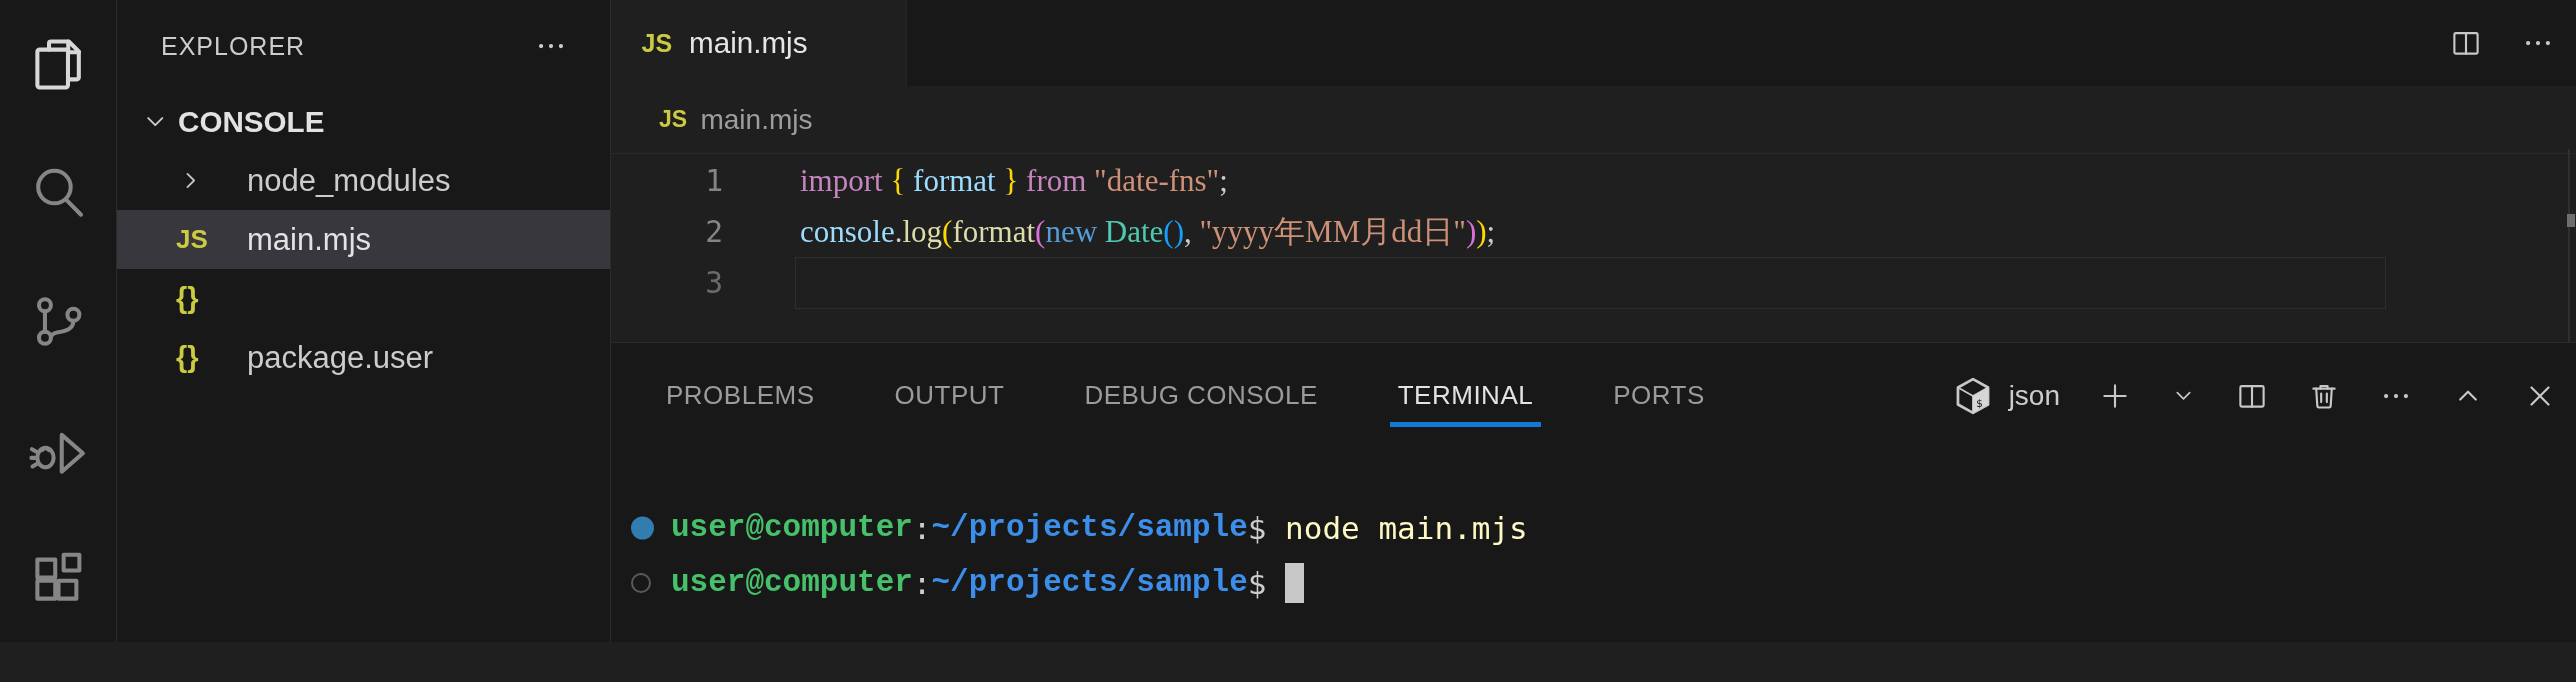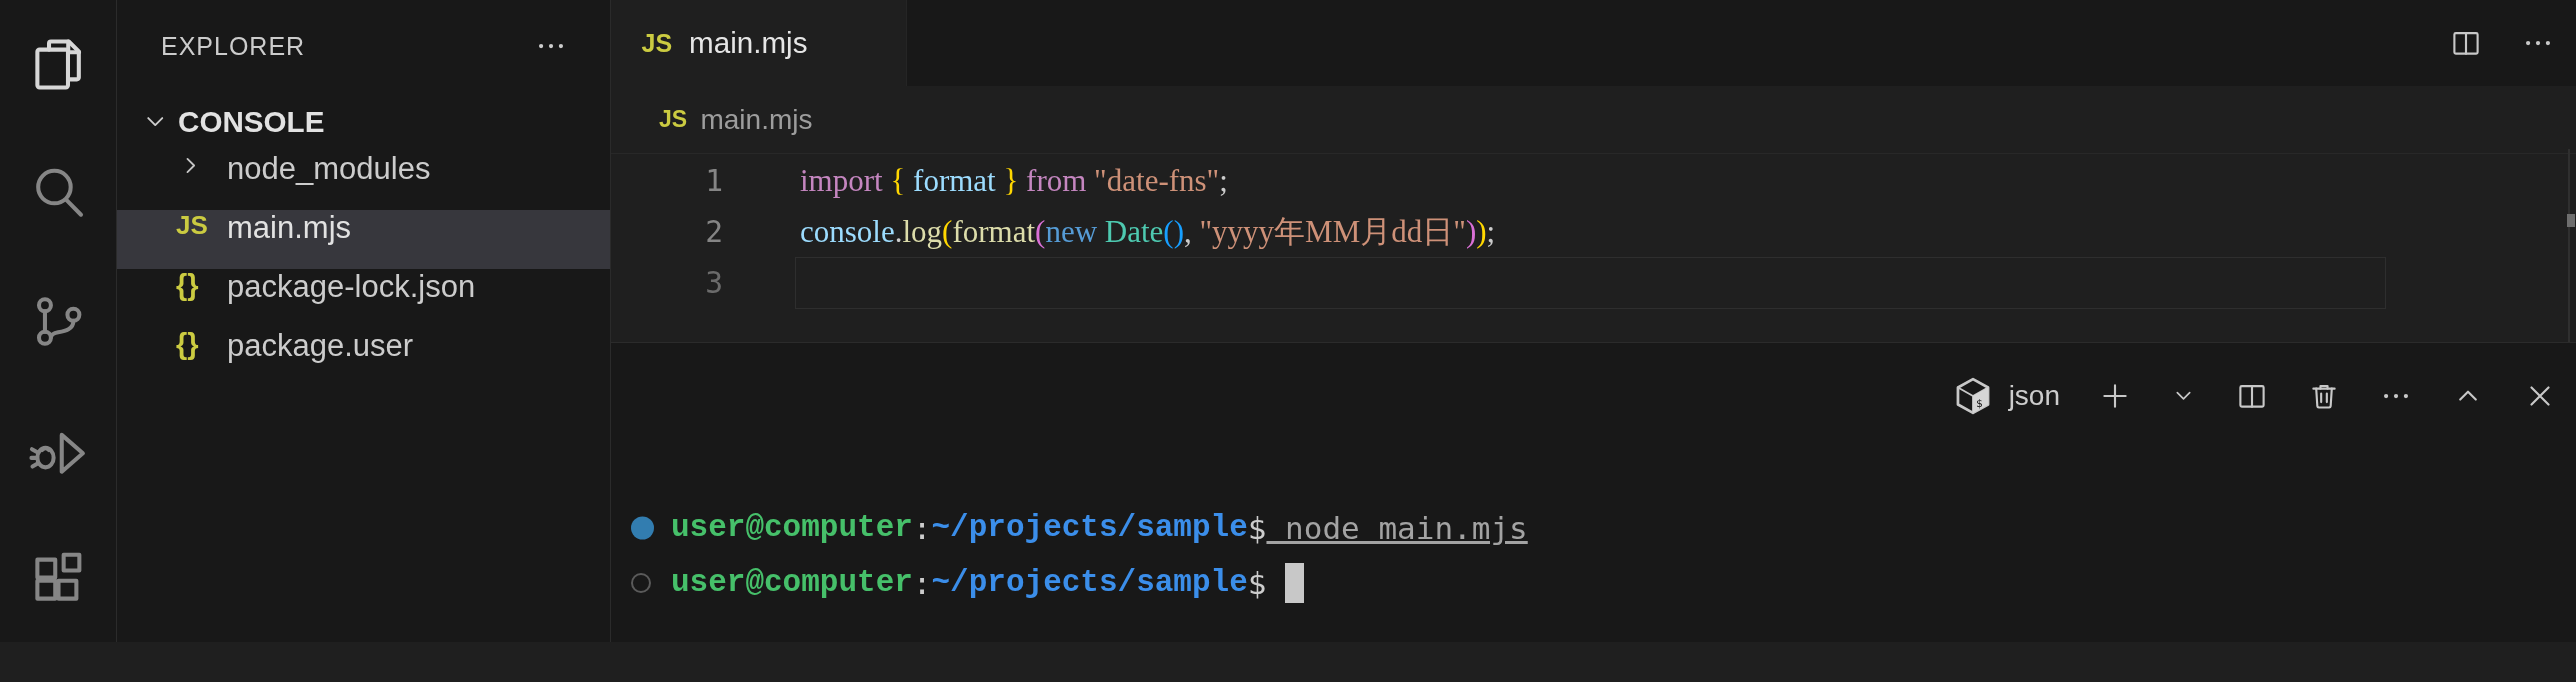--- a/index.html
+++ b/index.html
@@ -13,21 +13,21 @@
   .ab-item .icon svg{width:65px;height:65px;display:block;}
 
   
   .sidebar{width:493px;flex:none;background:#181818;border-right:1px solid #2b2b2b;position:relative;color:#cccccc;}
   .sb-header{height:92px;display:flex;align-items:center;justify-content:space-between;padding:0 42px 0 44px;}
   .sb-title{font-size:25px;letter-spacing:1px;color:#cccccc;}
   .sb-actions{display:flex;}
   .sb-actions .icon svg{width:36px;height:36px;color:#cccccc;}
   .tree-root{height:59px;display:flex;align-items:center;gap:7.6px;padding-left:23px;font-weight:700;font-size:29.6px;color:#e2e2e2;cursor:pointer;}
   .tree-root .icon svg{width:30.5px;height:30.5px;color:#cccccc;}
-  .tree-item{height:59px;display:flex;align-items:flex-start;padding-left:59px;font-size:31px;color:#cccccc;cursor:pointer;}
+  .tree-item{height:59px;display:flex;align-items:center;padding-left:59px;font-size:31px;color:#cccccc;cursor:pointer;gap:20px;}
   .tree-item.selected{background:#37373d;color:#e2e2e2;}
   .tree-item .slot{width:51px;flex:none;display:flex;align-items:center;}
   .tree-item .icon svg{width:29px;height:29px;color:#c5c5c5;}
   .js-badge{font-weight:700;font-size:26px;color:#cbcb41;font-family:"Liberation Sans",sans-serif;}
   .json-badge{font-weight:700;font-size:29px;color:#cbcb41;}
 
   
   .main{flex:1;position:relative;display:flex;flex-direction:column;min-width:0;}
   .editor-region{height:342px;flex:none;position:relative;background:#1f1f1f;}
   .tabbar{height:86px;background:#181818;display:flex;align-items:stretch;}
@@ -174,21 +174,20 @@
         <div class="tree-item selected">
           <span class="slot">
             <span class="js-badge">JS</span>
           </span>
           <span>main.mjs</span>
         </div>
         <div class="tree-item">
           <span class="slot">
             <span class="json-badge">{}</span>
           </span>
-          <span>package-lock.json</span>
         </div>
         <div class="tree-item">
           <span class="slot">
             <span class="json-badge">{}</span>
           </span>
           <span>package.user</span>
         </div>
       </div>
   </div>
 
@@ -247,20 +246,27 @@
       <div class="minimap">
         <div class="mini-line mini-1"></div>
         <div class="mini-line mini-2"></div>
       </div>
       <div class="scroll-line"></div>
       <div class="scroll-thumb"></div>
     </div>
 
     <div class="panel">
       <div class="panel-header">
+        <span id="panel-tabs" style="display:flex;align-items:center;">
+            <span class="ptab">PROBLEMS</span>
+            <span class="ptab">OUTPUT</span>
+            <span class="ptab">DEBUG CONSOLE</span>
+            <span class="ptab active">TERMINAL</span>
+            <span class="ptab">PORTS</span>
+          </span>
         <div class="panel-actions">
           <span class="pa-shell">
             <span class="icon">
                 <svg viewBox="0 0 24 24">
                   <path d="M12 2.8l8.2 4.6v9.2L12 21.2l-8.2-4.6V7.4z"></path>
                   <path d="M12 12l8.2-4.6M12 12v9.2M12 12L3.8 7.4" stroke-width="1"></path>
                   <path d="M12 12l8.2-4.6v9.2L12 21.2z" fill="#d6d6d6" stroke="none"></path>
                   <text x="13.6" y="17.8" font-size="6" fill="#181818" stroke="none" font-family="DejaVu Sans Mono,monospace">$</text>
                 </svg>
               </span>
@@ -319,20 +325,20 @@
                 <span class="icon">
                   <svg viewBox="0 0 24 24">
                     <path d="M6 6l12 12M18 6L6 18"></path>
                   </svg>
                 </span>
               </span>
             </span>
         </div>
       </div>
       <div class="terminal" id="terminal">
-          <div class="term-row"><span class="deco success"></span><span class="t-bold" style="color: rgb(70, 192, 106);">user@computer</span><span style="color: rgb(204, 204, 204);">:</span><span class="t-bold" style="color: rgb(59, 142, 234);">~/projects/sample</span><span style="color: rgb(204, 204, 204);">$</span><span style="color: #a3a3a3; text-decoration: underline;"> node main.mjs</span></div>
+          <div class="term-row"><span class="deco success"></span><span class="t-bold" style="color: rgb(70, 192, 106);">user@computer</span><span style="color: rgb(204, 204, 204);">:</span><span class="t-bold" style="color: rgb(59, 142, 234);">~/projects/sample</span><span style="color: rgb(204, 204, 204);">$</span><span style="color: #fef9c3;"> node main.mjs</span></div>
           <div class="term-row"><span class="deco pending"></span><span class="t-bold" style="color: rgb(70, 192, 106);">user@computer</span><span style="color: rgb(204, 204, 204);">:</span><span class="t-bold" style="color: rgb(59, 142, 234);">~/projects/sample</span><span style="color: rgb(204, 204, 204);">$</span><span style="color: rgb(204, 204, 204);"> </span><span class="cursor-block"></span></div>
         </div>
     </div>
 
   </div>
 </div>
 
 
 </body></html>

